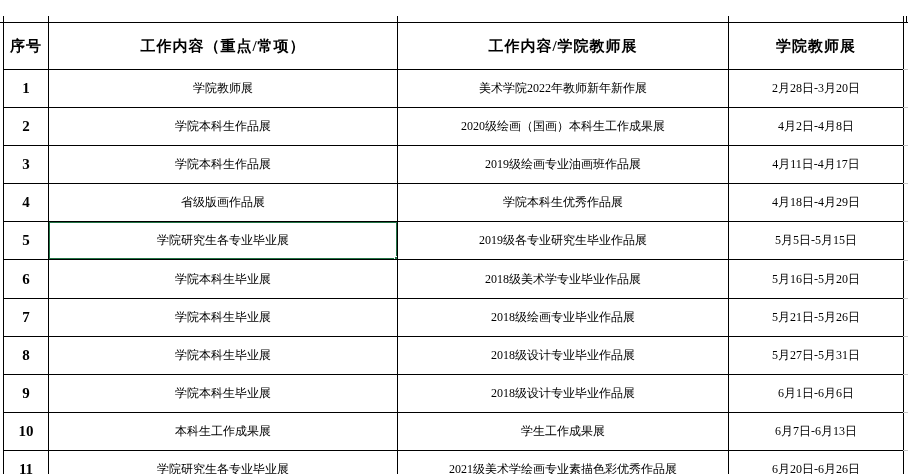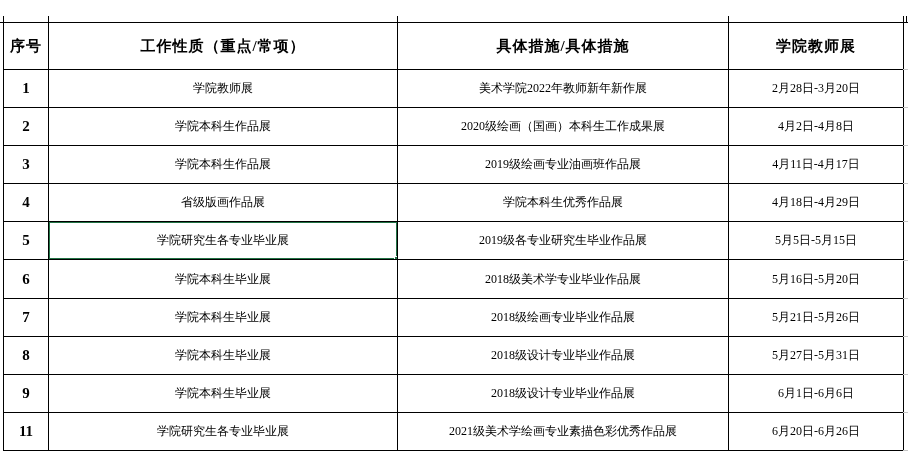--- a/index.html
+++ b/index.html
@@ -64,22 +64,22 @@
   <table class="sched">
     <colgroup>
       <col style="width:45px">
         <col style="width:349px">
         <col style="width:331px">
         <col style="width:175px">
     </colgroup>
     <thead>
       <tr>
         <th>序号</th>
-        <th>工作性质（重点/常项）</th>
-        <th>具体措施/具体措施</th>
+        <th>工作内容（重点/常项）</th>
+        <th>工作内容/学院教师展</th>
         <th>学院教师展</th>
       </tr>
     </thead>
     <tbody id="tbody">
         <tr>
           <td class="num"><span>1</span></td>
           <td><span>学院教师展</span></td>
           <td><span>美术学院2022年教师新年新作展</span></td>
           <td><span>2月28日-3月20日</span></td>
         </tr>
@@ -125,20 +125,26 @@
           <td><span>2018级设计专业毕业作品展</span></td>
           <td><span>5月27日-5月31日</span></td>
         </tr>
         <tr>
           <td class="num"><span>9</span></td>
           <td><span>学院本科生毕业展</span></td>
           <td><span>2018级设计专业毕业作品展</span></td>
           <td><span>6月1日-6月6日</span></td>
         </tr>
         <tr>
+          <td class="num"><span>10</span></td>
+          <td><span>本科生工作成果展</span></td>
+          <td><span>学生工作成果展</span></td>
+          <td><span>6月7日-6月13日</span></td>
+        </tr>
+        <tr>
           <td class="num"><span>11</span></td>
           <td><span>学院研究生各专业毕业展</span></td>
           <td><span>2021级美术学绘画专业素描色彩优秀作品展</span></td>
           <td><span>6月20日-6月26日</span></td>
         </tr>
       </tbody>
   </table>
 
   <div id="margin-ticks">
       <div class="margin-tick" style="top: 53px;"></div>

